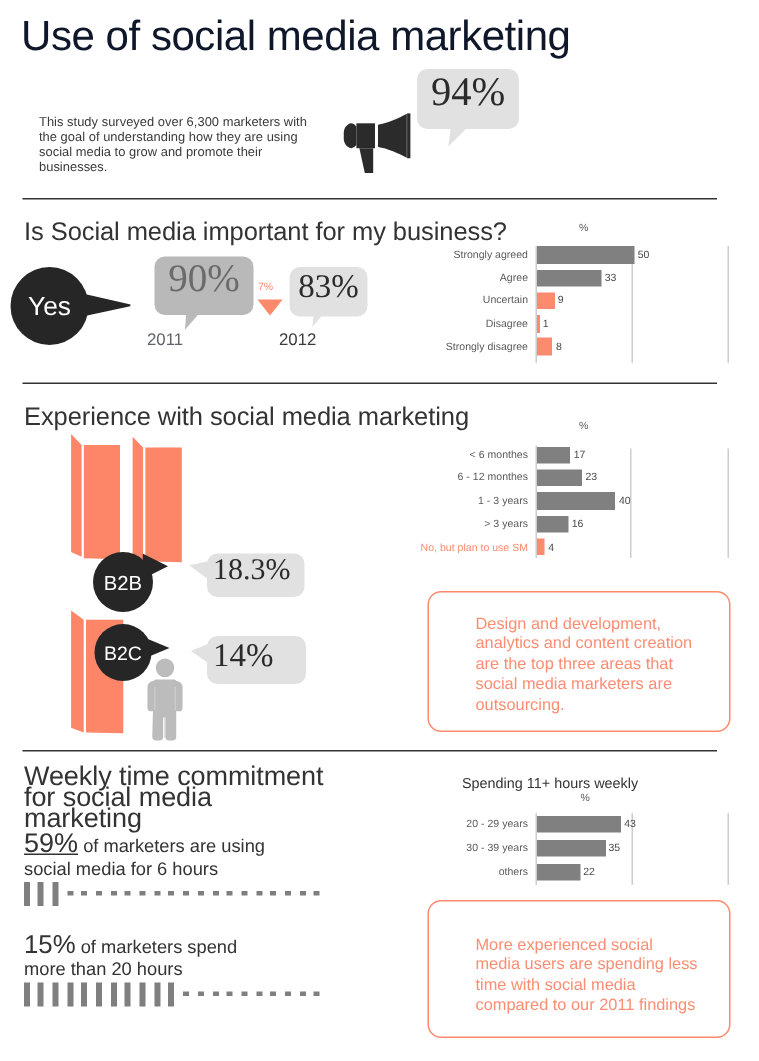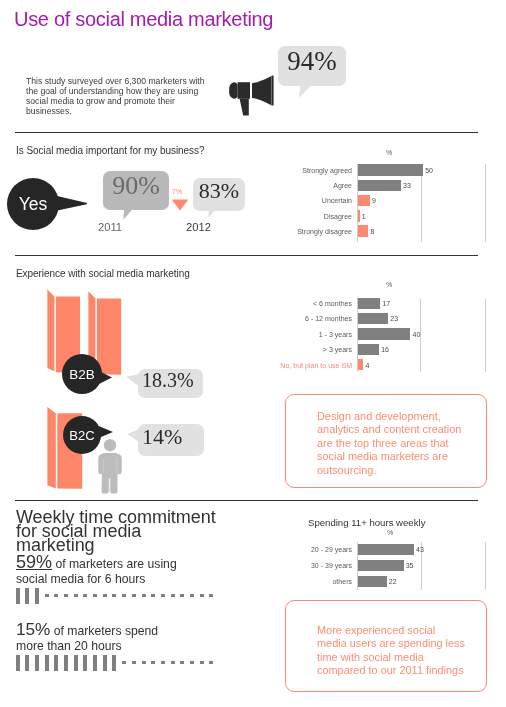--- a/index.html
+++ b/index.html
@@ -3,22 +3,22 @@
 <meta charset="utf-8">
 <title>Use of social media marketing</title>
 <style>
   html,body{margin:0;padding:0;background:#ffffff;}
   body{width:506px;height:707px;font-family:"Liberation Sans",sans-serif;overflow:hidden;
        -webkit-font-smoothing:antialiased;}
   .page{position:relative;width:506px;height:707px;background:#fff;}
   .abs{position:absolute;}
 
   
-  .title{left:14px;top:8px;font-size:20px;letter-spacing:-0.3px;color:#a21caf;white-space:nowrap;}
-  .sect-h{font-size:10px;letter-spacing:-0.08px;color:#333;white-space:nowrap;letter-spacing:-0.05px;}
+  .title{left:14px;top:8px;font-size:28px;letter-spacing:-0.3px;color:#0f172a;white-space:nowrap;}
+  .sect-h{font-size:17px;letter-spacing:-0.08px;color:#333;white-space:nowrap;letter-spacing:-0.05px;}
   .intro{width:184px;font-size:8.6px;line-height:10px;color:#3a3a3a;letter-spacing:0.02px;}
 
   .rule{height:0;border-top:1.6px solid #333;left:15px;width:463px;}
 
   
   .bub{border-radius:7px;display:flex;align-items:flex-start;justify-content:center;
        font-family:"Liberation Serif",serif;}
 
   
   .chart-lbl{font-size:7px;color:#5a5a5a;text-align:right;white-space:nowrap;letter-spacing:0.02px;}
@@ -128,21 +128,21 @@
 
   <svg class="abs" style="left:44px;top:286px;" width="82" height="94" viewBox="0 0 82 94">
     <g>
       <path d="M3.4 3.4 L10.4 10.6 L10.4 85.2 L3.4 82.0 Z" fill="#fd8568"></path>
       <path d="M11.9 10.6 L36.0 10.6 L36.0 86.8 L11.9 86.2 Z" fill="#fd8568"></path>
       <path d="M44.4 5.2 L51.4 12.4 L51.4 87.0 L44.4 83.8 Z" fill="#fd8568"></path>
       <path d="M52.9 12.4 L77.2 12.4 L77.2 88.8 L52.9 88.2 Z" fill="#fd8568"></path>
     </g>
   </svg>
 
-  <div class="abs circle-lbl" style="left:62px;top:354px;width:40px;height:40px;">
+  <div class="abs circle-lbl" style="left:62px;top:368px;width:40px;height:40px;">
     <span style="font-size:13.5px;">B2B</span>
   </div>
   <svg class="abs" style="left:95px;top:367px;" width="18" height="21" viewBox="0 0 18 21">
     <path d="M0 2 L17 10.5 L0 19 Z" fill="#262626"></path>
   </svg>
 
   <div class="abs bub" style="left:138px;top:368.5px;width:65px;height:29px;background:#e1e1e1;justify-content:flex-start;padding-left:4px;box-sizing:border-box;">
     <span style="font-size:20px;color:#2b2b2b;">18.3%</span>
   </div>
   <svg class="abs" style="left:125px;top:370px;" width="14" height="18" viewBox="0 0 14 18">

